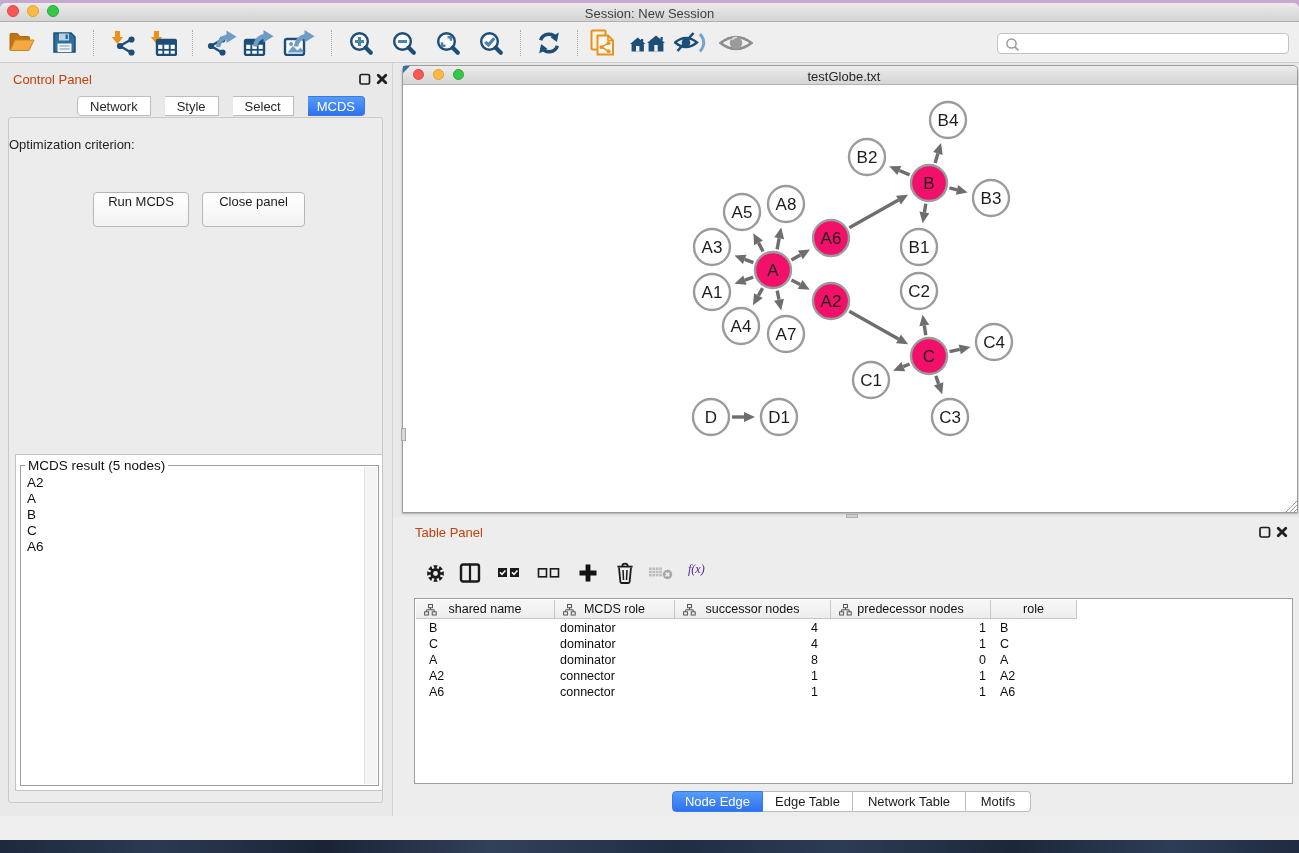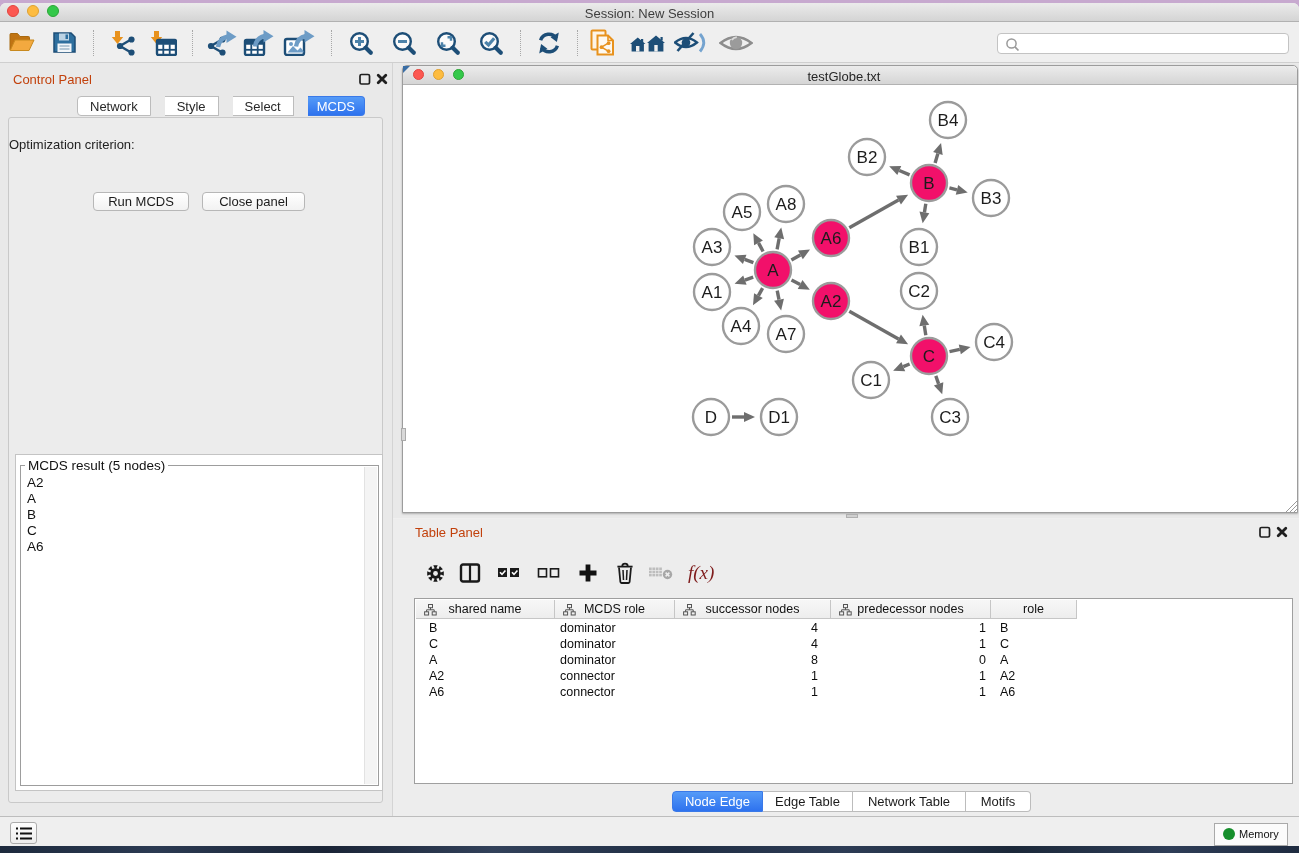--- a/index.html
+++ b/index.html
@@ -39,21 +39,21 @@
 .tab.first { border-left:1px solid #bcbcbc; border-radius:4px 0 0 4px; }
 .tab.last { border-radius:0 4px 4px 0; }
 .tab.sel { background:linear-gradient(#559bf8,#2e72ee); color:#fff; border-color:#3a79e8; padding:0 9px; }
 #optlabel { position:absolute; left:9px; top:74px; width:374px; text-align:left;
   font-size:13px; color:#222; }
 #dropdown { position:absolute; left:43px; top:95px; width:313px; height:21px; background:#fff;
   border:1px solid #b4b4b4; border-radius:4px; font-size:13px; color:#111; line-height:20px;
   padding-left:12px; }
 #dd-step { position:absolute; right:-1px; top:-1px; width:21px; height:21px; border-radius:0 4px 4px 0;
   background:linear-gradient(#5ea2fa,#2a6ced); }
-.btn { position:absolute; height:19px; background:linear-gradient(#ffffff,#f2f2f2);
+.btn { position:absolute; height:35px; background:linear-gradient(#ffffff,#f2f2f2);
   border:1px solid #b7b7b7; border-radius:4px; font-size:13px; color:#1c1c1c;
   text-align:center; line-height:17px; }
 #mcdsbox { position:absolute; left:15px; top:391px; width:368px; height:337px; background:#fff;
   border:1px solid #c4c4c4; }
 #fieldset { position:absolute; left:4px; top:10px; width:359px; height:321px;
   border:1px solid #9d9d9d; }
 #fieldlegend { position:absolute; left:4px; top:-8px; line-height:15px; background:#fff; padding:0 3px; z-index:3;
   font-size:13.5px; color:#111; }
 #mcdslist { position:absolute; left:1px; top:1px; right:14px; bottom:1px; background:#fff;
   font-size:13.5px; color:#111; line-height:16px; padding:8px 0 0 5px; }
@@ -393,21 +393,21 @@
         <rect x="4.4" y="7.7" width="2.7" height="2.5" fill="#bdbdbd"></rect>
         <rect x="7.8" y="7.7" width="2.7" height="2.5" fill="#bdbdbd"></rect>
         <rect x="11.2" y="7.7" width="2.7" height="2.5" fill="#bdbdbd"></rect>
         <rect x="1.0" y="10.9" width="2.7" height="2.5" fill="#bdbdbd"></rect>
         <rect x="4.4" y="10.9" width="2.7" height="2.5" fill="#bdbdbd"></rect>
         <rect x="7.8" y="10.9" width="2.7" height="2.5" fill="#bdbdbd"></rect>
         <rect x="11.2" y="10.9" width="2.7" height="2.5" fill="#bdbdbd"></rect>
         <circle cx="19.5" cy="11.5" r="4.7" fill="#a7a7a7"></circle>
         <path d="M17.6,9.6 l3.8,3.8 M21.4,9.6 l-3.8,3.8" stroke="#ededed" stroke-width="1.5"></path>
       </svg>
-    <div style="position:absolute; left:266px; top:6px; font-family:'Liberation Serif',serif; font-style:italic; font-size:19px; color:#7f1d1d;">f(x)</div>
+    <div style="position:absolute; left:266px; top:6px; font-family:'Liberation Serif',serif; font-style:italic; font-size:12px; color:#4c1d95;">f(x)</div>
   </div>
   <div id="tablebox">
     <div class="thdr" style="left:1px; width:139px;"><svg style="position:absolute; left:8px; top:4px;" width="13" height="12" viewBox="0 0 13 12">
           <rect x="4.5" y="0.5" width="4" height="3.2" fill="none" stroke="#555" stroke-width="1"></rect>
           <rect x="0.6" y="7.8" width="4" height="3.2" fill="none" stroke="#555" stroke-width="1"></rect>
           <rect x="8.2" y="7.8" width="4" height="3.2" fill="none" stroke="#555" stroke-width="1"></rect>
           <path d="M6.5,3.7 V5.8 M2.6,7.8 V5.8 H10.2 V7.8" fill="none" stroke="#555" stroke-width="1"></path>
         </svg>shared name</div>
     <div class="thdr" style="left:140px; width:120px;"><svg style="position:absolute; left:8px; top:4px;" width="13" height="12" viewBox="0 0 13 12">
           <rect x="4.5" y="0.5" width="4" height="3.2" fill="none" stroke="#555" stroke-width="1"></rect>
@@ -465,31 +465,13 @@
   <svg style="position:absolute; left:1283px; top:498px;" width="14" height="14" viewBox="0 0 14 14">
       <g stroke="#9a9a9a" stroke-width="1">
         <line x1="3" y1="14" x2="14" y2="3"></line>
         <line x1="7" y1="14" x2="14" y2="7"></line>
         <line x1="11" y1="14" x2="14" y2="11"></line>
       </g>
     </svg>
   <div style="position:absolute; left:401px; top:428px; width:5px; height:13px; background:#d8d8d8; border:1px solid #aaa;"></div>
   <div style="position:absolute; left:846px; top:514px; width:12px; height:4px; background:#d0d0d0; border:1px solid #b0b0b0;"></div>
   <div style="position:absolute; left:392px; top:63px; width:1px; height:753px; background:#d4d4d4;"></div>
-  <div id="statusbar">
-    <div id="listbtn">
-        <svg style="position:absolute; left:5px; top:4px;" width="16" height="13" viewBox="0 0 16 13">
-          <g fill="#111">
-            <rect x="0" y="0.5" width="2" height="2"></rect>
-            <rect x="4" y="0.5" width="12" height="2"></rect>
-            <rect x="0" y="5.5" width="2" height="2"></rect>
-            <rect x="4" y="5.5" width="12" height="2"></rect>
-            <rect x="0" y="10.5" width="2" height="2"></rect>
-            <rect x="4" y="10.5" width="12" height="2"></rect>
-          </g>
-        </svg>
-      </div>
-    <div id="membtn">
-        <div class="dot"></div>
-        <div class="txt">Memory</div>
-      </div>
-  </div>
 </div>
 
 </body></html>

